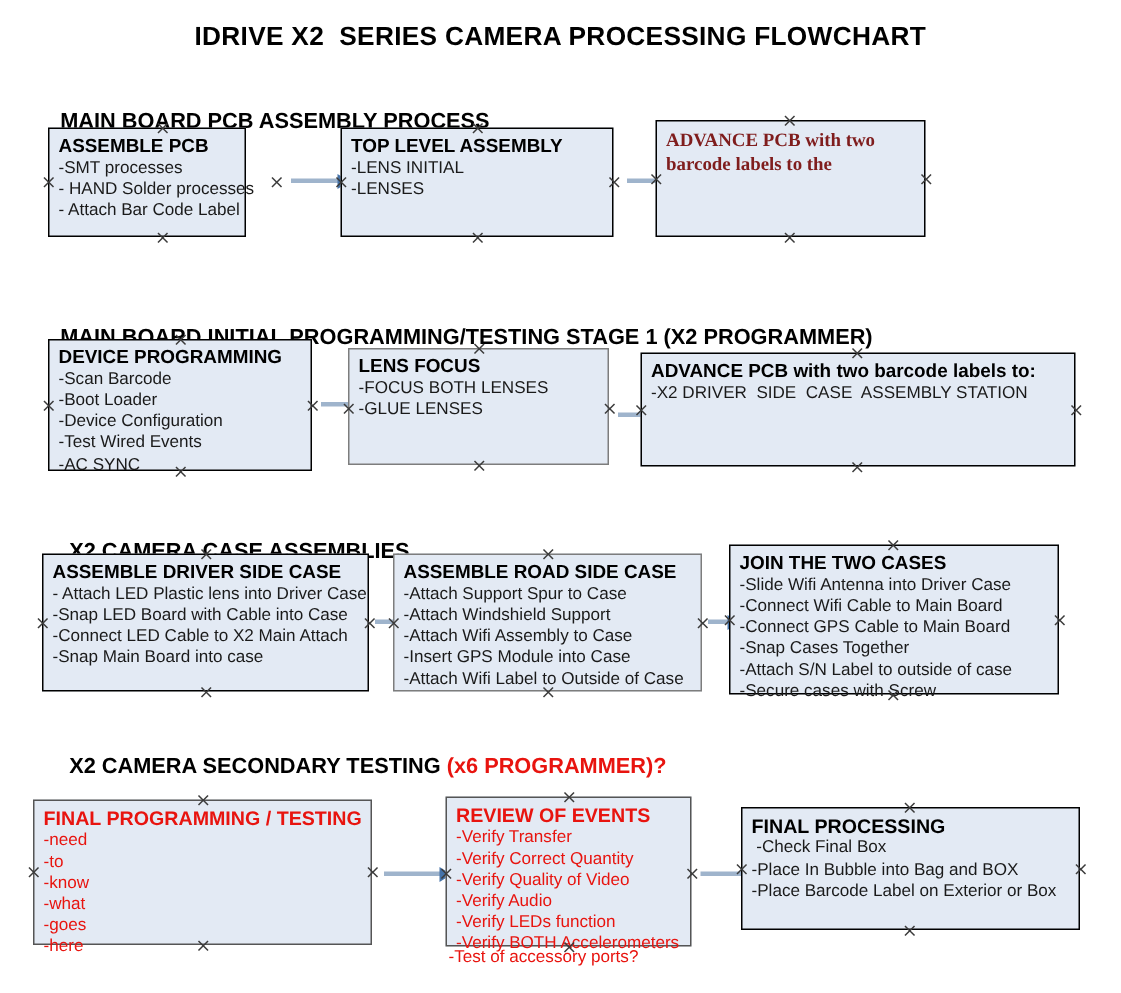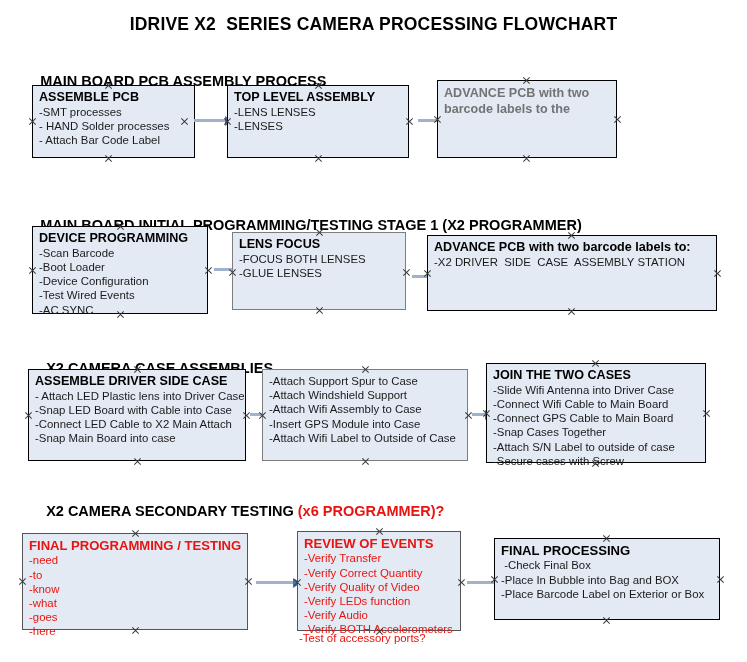--- a/index.html
+++ b/index.html
@@ -61,23 +61,24 @@
     color: #1a1a1a;
     line-height: 1.245;
     white-space: pre;
   }
   .node.red .hd { color: #e8140f; }
   .node.red .ln { color: #e8140f; }
   .node .hd.big { font-size: 13.1px; }
 
   .node.wrapbody .ln.bold {
     font-weight: bold;
-    color: #737373;
+    color: #7f1d1d;
     font-size: 12.6px;
     line-height: 1.3;
+    font-family: Liberation Serif, serif;
   }
 
   
   .arrow {
     position: absolute;
     height: 3px;
     background: #9fb4cc;
   }
   .arrow::after {
     content: "";
@@ -120,36 +121,36 @@
 <body>
 
 <div id="canvas">
 
   <div class="title">IDRIVE X2  SERIES CAMERA PROCESSING FLOWCHART</div>
 
   <div class="section-head" style="left:24px; top:57px;">
     <span>MAIN BOARD PCB ASSEMBLY PROCESS</span>
   </div>
 
-  <div class="node border-black" style="left:32px; top:85px; width:163px; height:73px;">
+  <div class="node border-black" style="left:32px; top:85px; width:132px; height:73px;">
     <div class="hd">ASSEMBLE PCB</div>
     <div class="ln">-SMT processes</div>
     <div class="ln">- HAND Solder processes</div>
     <div class="ln">- Attach Bar Code Label</div>
   </div>
   <div class="hx" style="left:104px; top:81px;"></div>
   <div class="hx" style="left:104px; top:154px;"></div>
   <div class="hx" style="left:28px; top:117px;"></div>
   <div class="hx" style="left:180px; top:117px;"></div>
 
   <div class="arrow" style="left:194px; top:119px; width:32px;"></div>
 
   <div class="node border-black" style="left:227px; top:85px; width:182px; height:73px;">
     <div class="hd">TOP LEVEL ASSEMBLY</div>
-    <div class="ln">-LENS LENSES</div>
+    <div class="ln">-LENS INITIAL</div>
     <div class="ln">-LENSES</div>
   </div>
   <div class="hx" style="left:314px; top:81px;"></div>
   <div class="hx" style="left:314px; top:154px;"></div>
   <div class="hx" style="left:223px; top:117px;"></div>
   <div class="hx" style="left:405px; top:117px;"></div>
 
   <div class="arrow" style="left:418px; top:119px; width:32px;"></div>
 
   <div class="node border-black wrapbody" style="left:437px; top:80px; width:180px; height:78px;">
@@ -213,20 +214,21 @@
     <div class="ln">-Snap Main Board into case</div>
   </div>
   <div class="hx" style="left:133px; top:365px;"></div>
   <div class="hx" style="left:133px; top:457px;"></div>
   <div class="hx" style="left:24px; top:411px;"></div>
   <div class="hx" style="left:242px; top:411px;"></div>
 
   <div class="arrow" style="left:250px; top:413px; width:14px;"></div>
 
   <div class="node border-gray" style="left:262px; top:369px; width:206px; height:92px;">
+    <div class="hd">ASSEMBLE ROAD SIDE CASE</div>
     <div class="ln">-Attach Support Spur to Case</div>
     <div class="ln">-Attach Windshield Support</div>
     <div class="ln">-Attach Wifi Assembly to Case</div>
     <div class="ln">-Insert GPS Module into Case</div>
     <div class="ln">-Attach Wifi Label to Outside of Case</div>
   </div>
   <div class="hx" style="left:361px; top:365px;"></div>
   <div class="hx" style="left:361px; top:457px;"></div>
   <div class="hx" style="left:258px; top:411px;"></div>
   <div class="hx" style="left:464px; top:411px;"></div>
@@ -265,22 +267,22 @@
   <div class="hx" style="left:18px; top:577px;"></div>
   <div class="hx" style="left:244px; top:577px;"></div>
 
   <div class="arrow" style="left:256px; top:581px; width:38px;"></div>
 
   <div class="node border-dark red" style="left:297px; top:531px; width:164px; height:100px;">
     <div class="hd big">REVIEW OF EVENTS</div>
     <div class="ln">-Verify Transfer</div>
     <div class="ln">-Verify Correct Quantity</div>
     <div class="ln">-Verify Quality of Video</div>
+    <div class="ln">-Verify Audio</div>
     <div class="ln">-Verify LEDs function</div>
-    <div class="ln">-Verify Audio</div>
     <div class="ln">-Verify BOTH Accelerometers</div>
   </div>
   <div class="overflow-line" style="left:299px; top:632px;">-Test of accessory ports?</div>
   <div class="hx" style="left:375px; top:527px;"></div>
   <div class="hx" style="left:375px; top:627px;"></div>
   <div class="hx" style="left:293px; top:578px;"></div>
   <div class="hx" style="left:457px; top:578px;"></div>
 
   <div class="arrow" style="left:467px; top:581px; width:28px;"></div>
 

